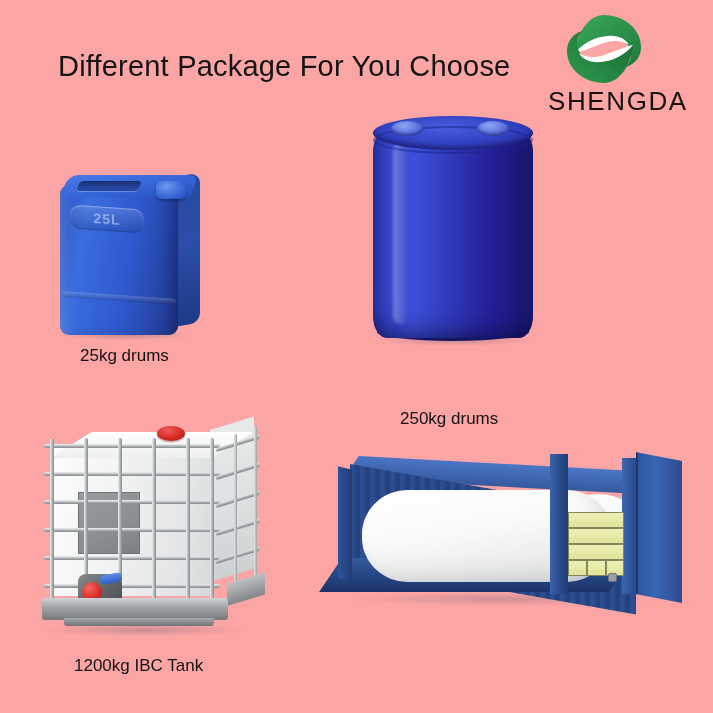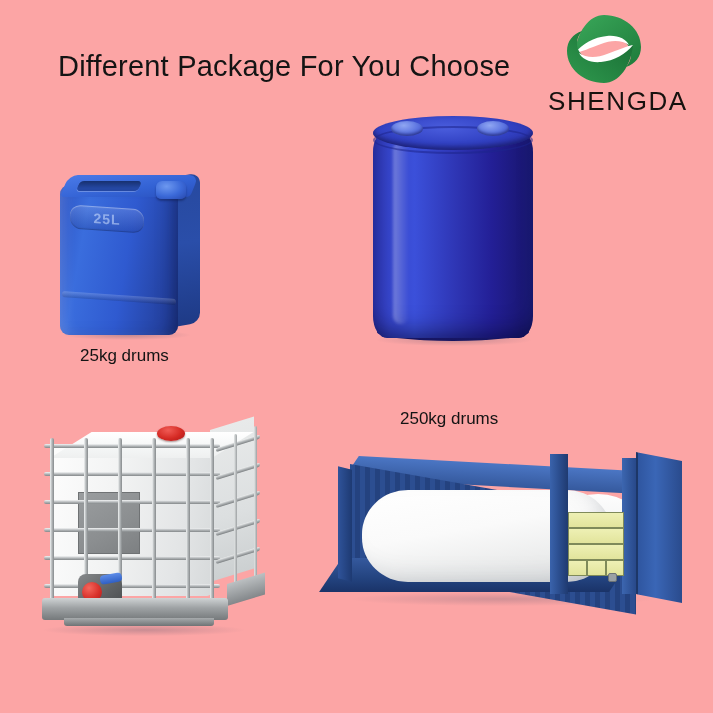--- a/index.html
+++ b/index.html
@@ -654,20 +654,21 @@
     <div class="ibc-sbar" style="left:230px; top:4px;"></div>
 
     <div id="ibc-valve-house"></div>
     <div id="ibc-valve-handle"></div>
     <div id="ibc-valve-cap"></div>
 
     <div id="ibc-pallet-side"></div>
     <div id="ibc-pallet"></div>
     <div id="ibc-pallet-foot"></div>
   </div>
+  <div class="caption" style="left:74px; top:656px;">1200kg IBC Tank</div>
 
   <div id="flexi">
     <div id="fx-shadow"></div>
     <div id="fx-roof"></div>
     <div id="fx-backwall"></div>
     <div id="fx-floor"></div>
     <div id="fx-leftedge"></div>
 
     <div id="fx-bladder-end"></div>
     <div id="fx-bladder"></div>

